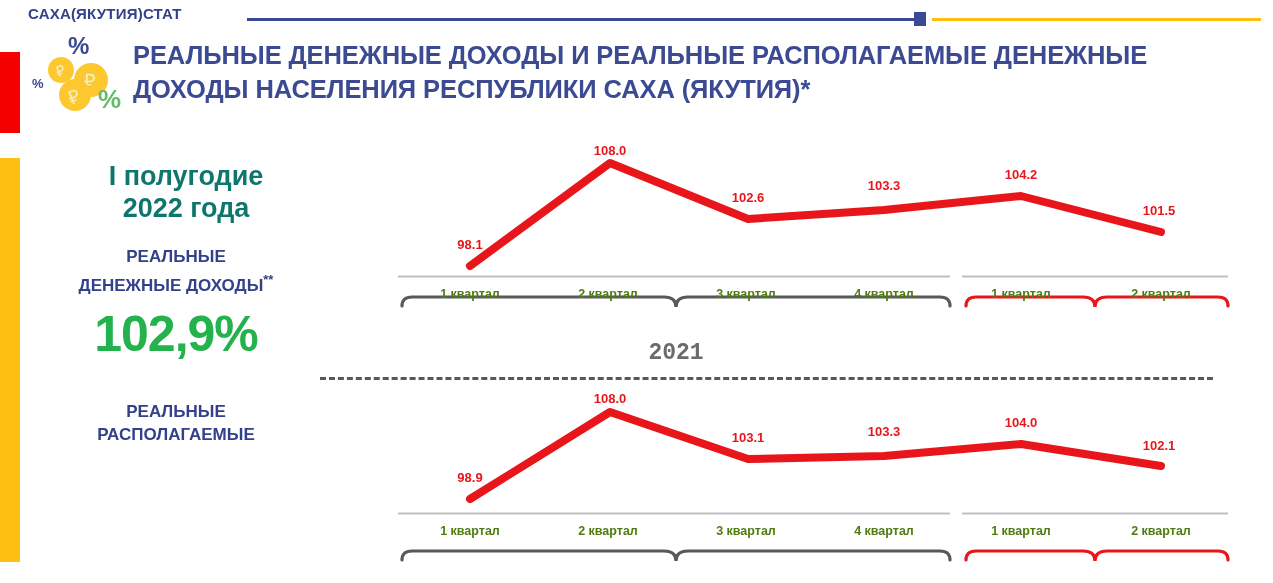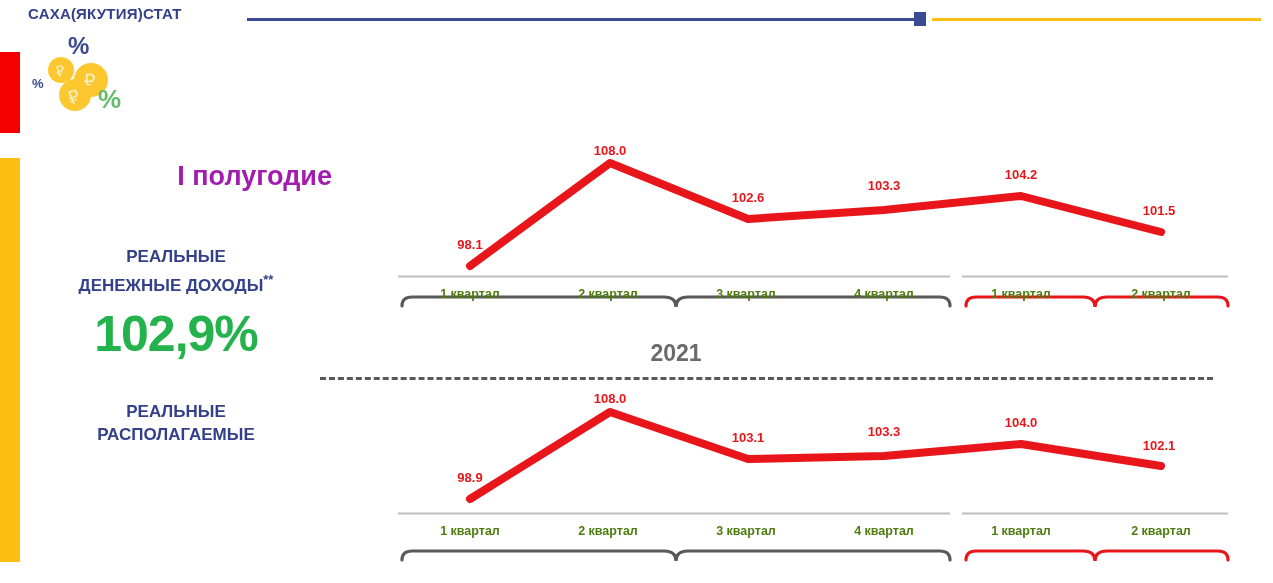--- a/index.html
+++ b/index.html
@@ -106,25 +106,25 @@
     color: #3b4a92;
     letter-spacing: 0.1px;
   }
 
   
   .period {
     position: absolute;
     left: 40px;
     top: 160px;
     width: 292px;
-    text-align: right;
+    text-align: center;
     font-size: 27px;
     line-height: 32px;
     font-weight: bold;
-    color: #a21caf;
+    color: #0f766e;
   }
   .metric-label {
     position: absolute;
     width: 320px;
     left: 16px;
     text-align: center;
     font-size: 17px;
     line-height: 23px;
     font-weight: bold;
     color: #33408a;
@@ -186,20 +186,21 @@
     color: #e8161a;
     text-align: center;
     width: 70px;
   }
   .year-label {
     position: absolute;
     font-size: 23px;
     font-weight: bold;
     text-align: center;
     width: 140px;
+    font-family: Liberation Mono, monospace;
   }
   .year-2021 { color: #6b6b6b; }
   .year-2022 { color: #e8161a; }
 </style>
 </head>
 <body>
 
 <div class="root">
 
   <div class="brand">САХА(ЯКУТИЯ)СТАТ</div>
@@ -217,23 +218,25 @@
       <circle cx="29" cy="38" r="13" fill="#fdc82f"></circle>
       <text x="24" y="44" font-family="Liberation Sans, sans-serif" font-size="15" fill="#f6f0c8" transform="rotate(-20 29 38)">₽</text>
       <circle cx="59" cy="48" r="17" fill="#fdc82f"></circle>
       <text x="52" y="56" font-family="Liberation Sans, sans-serif" font-size="20" fill="#f6f0c8">₽</text>
       <circle cx="43" cy="63" r="16" fill="#fdc82f"></circle>
       <text x="36" y="71" font-family="Liberation Sans, sans-serif" font-size="19" fill="#f6f0c8" transform="rotate(-22 43 63)">₽</text>
       <text x="66" y="76" font-family="Liberation Sans, sans-serif" font-size="26" font-weight="bold" fill="#63bc6b">%</text>
     </svg>
   </div>
 
+  <div class="title">РЕАЛЬНЫЕ ДЕНЕЖНЫЕ ДОХОДЫ И РЕАЛЬНЫЕ РАСПОЛАГАЕМЫЕ ДЕНЕЖНЫЕ ДОХОДЫ НАСЕЛЕНИЯ РЕСПУБЛИКИ САХА (ЯКУТИЯ)*</div>
 
   <div class="period">
     <div>I полугодие</div>
+    <div>2022 года</div>
   </div>
 
   <div class="metric-label m1">
     <div>РЕАЛЬНЫЕ</div>
     <div><span>ДЕНЕЖНЫЕ ДОХОДЫ</span><span class="sup">**</span></div>
   </div>
   <div class="metric-value v1">102,9%</div>
 
   <div class="metric-label m2">
     <div>РЕАЛЬНЫЕ</div>

